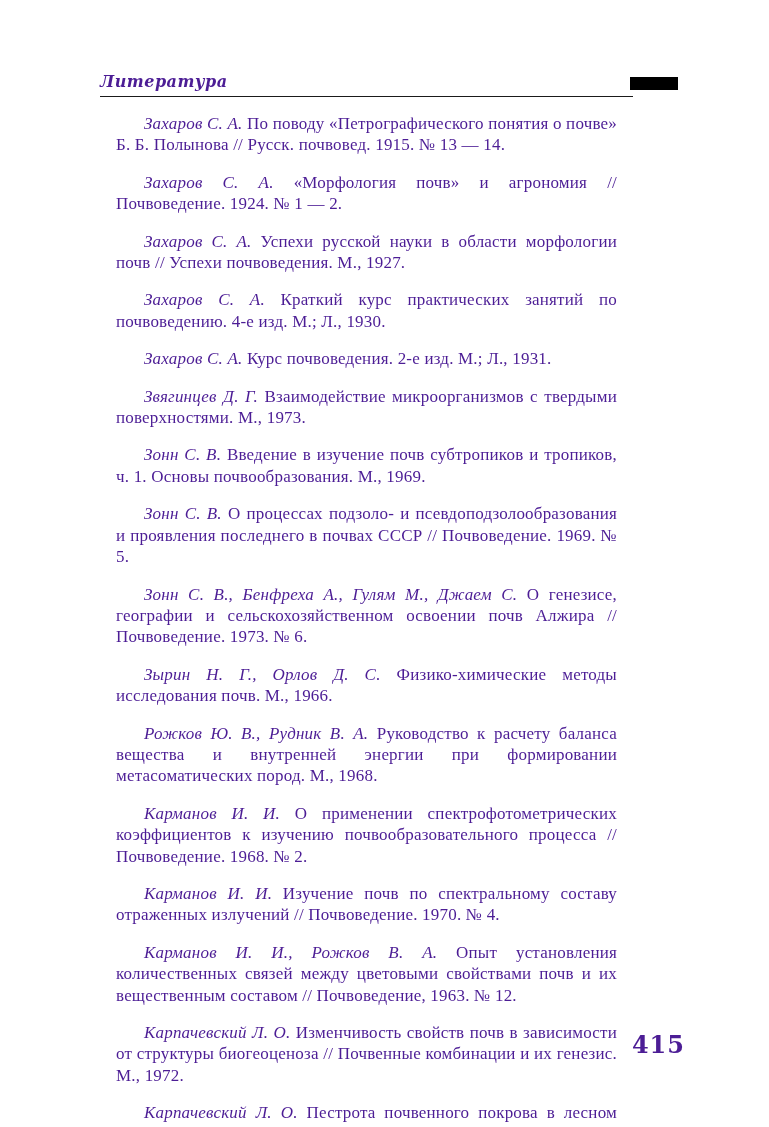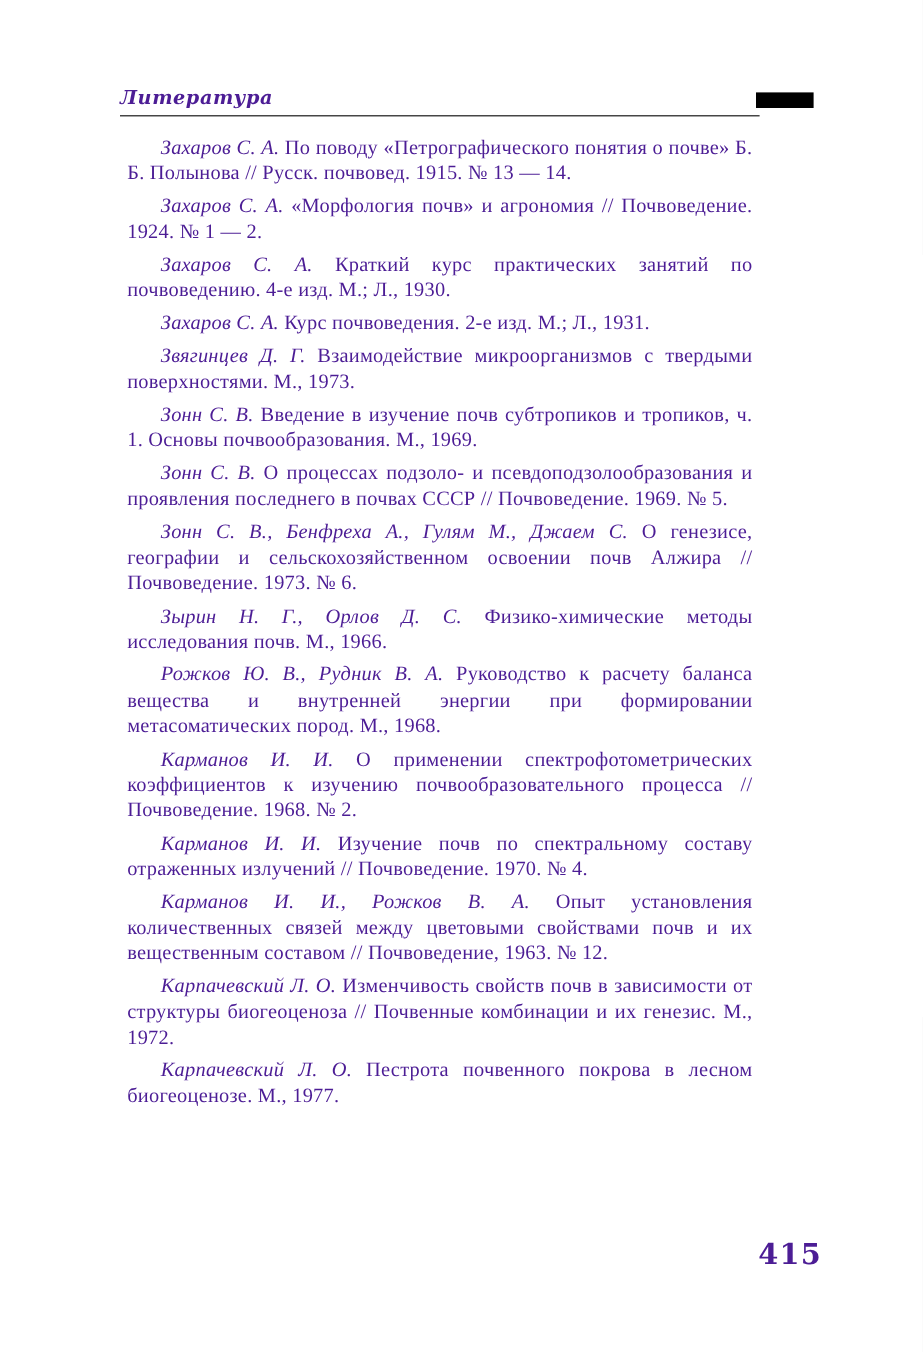--- a/index.html
+++ b/index.html
@@ -49,21 +49,21 @@
     border-top: 1.6px solid #1a1a1a;
     margin-bottom: 15px;
   }
   .refs {
     font-size: 17px;
     line-height: 21.4px;
     text-align: justify;
     letter-spacing: 0.2px;
   }
   .ref {
-    margin: 6px;
+    margin: 16px;
     text-indent: 28px;
   }
   .authors {
     font-style: italic;
   }
   .page-number {
     position: absolute;
     right: 96px;
     bottom: 68px;
     font-family: "DejaVu Serif", serif;
@@ -79,20 +79,21 @@
 <div class="page">
   <div class="content">
     <div class="header-row">
       <span class="header-title">Литература</span>
       <span class="header-bar"></span>
     </div>
     <div class="header-rule"></div>
     <div class="refs">
         <p class="ref"><span class="authors">Захаров С. А.</span><span> По поводу «Петрографического понятия о почве» Б. Б. Полынова // Русск. почвовед. 1915. № 13 — 14.</span></p>
         <p class="ref"><span class="authors">Захаров С. А.</span><span> «Морфология почв» и агрономия // Почвоведение. 1924. № 1 — 2.</span></p>
+        <p class="ref"><span class="authors">Захаров С. А.</span><span> Успехи русской науки в области морфологии почв // Успехи почвоведения. М., 1927.</span></p>
         <p class="ref"><span class="authors">Захаров С. А.</span><span> Краткий курс практических занятий по почвоведению. 4-е изд. М.; Л., 1930.</span></p>
         <p class="ref"><span class="authors">Захаров С. А.</span><span> Курс почвоведения. 2-е изд. М.; Л., 1931.</span></p>
         <p class="ref"><span class="authors">Звягинцев Д. Г.</span><span> Взаимодействие микроорганизмов с твердыми поверхностями. М., 1973.</span></p>
         <p class="ref"><span class="authors">Зонн С. В.</span><span> Введение в изучение почв субтропиков и тропиков, ч. 1. Основы почвообразования. М., 1969.</span></p>
         <p class="ref"><span class="authors">Зонн С. В.</span><span> О процессах подзоло- и псевдоподзолообразования и проявления последнего в почвах СССР // Почвоведение. 1969. № 5.</span></p>
         <p class="ref"><span class="authors">Зонн С. В., Бенфреха А., Гулям М., Джаем С.</span><span> О генезисе, географии и сельскохозяйственном освоении почв Алжира // Почвоведение. 1973. № 6.</span></p>
         <p class="ref"><span class="authors">Зырин Н. Г., Орлов Д. С.</span><span> Физико-химические методы исследования почв. М., 1966.</span></p>
         <p class="ref"><span class="authors">Рожков Ю. В., Рудник В. А.</span><span> Руководство к расчету баланса вещества и внутренней энергии при формировании метасоматических пород. М., 1968.</span></p>
         <p class="ref"><span class="authors">Карманов И. И.</span><span> О применении спектрофотометрических коэффициентов к изучению почвообразовательного процесса // Почвоведение. 1968. № 2.</span></p>
         <p class="ref"><span class="authors">Карманов И. И.</span><span> Изучение почв по спектральному составу отраженных излучений // Почвоведение. 1970. № 4.</span></p>

